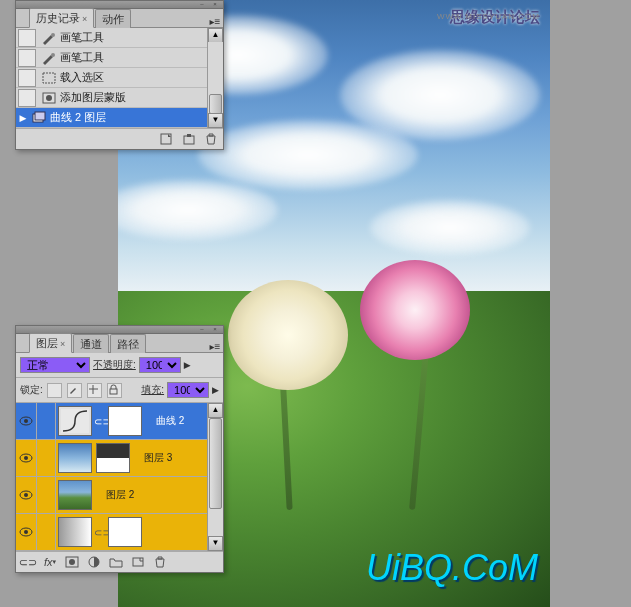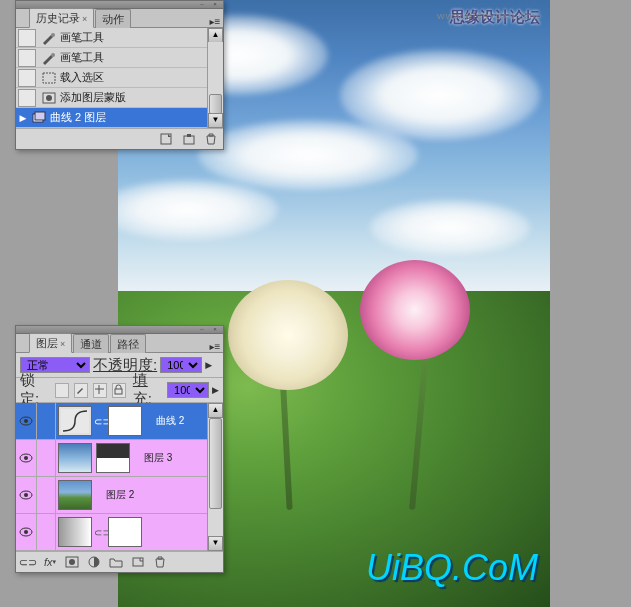--- a/index.html
+++ b/index.html
@@ -46,26 +46,26 @@
 .panel-scroll{position:absolute;right:0;top:43px;bottom:3px;width:15px;background:#cfcfcf;border-left:1px solid #999}
 .sc-btn{height:13px;background:linear-gradient(#e8e8e8,#c0c0c0);border:1px solid #888;font-size:8px;text-align:center;line-height:11px;cursor:pointer}
 .sc-track{position:absolute;top:14px;bottom:14px;left:0;right:0;background:#d8d8d8}
 .sc-thumb{position:absolute;left:1px;right:1px;background:linear-gradient(90deg,#e0e0e0,#b8b8b8);border:1px solid #888;border-radius:2px;cursor:pointer}
 .hist-thumb{bottom:0;height:18px}
 
 .opts{padding:3px 4px;border-bottom:1px solid #aaa;display:flex;align-items:center;gap:3px;font-size:11px;color:#333;height:18px}
 .select{border:1px solid #888;background:#8b5cf6;height:16px;font-size:11px;padding:0 2px}
 .blend{width:70px}
 .pct{width:42px}
-.lbl{font-size:15px;color:#333}
+.lbl{font-size:10px;color:#333}
 .link-u{text-decoration:underline;cursor:pointer}
 .tiny-ic{width:13px;height:13px;border:1px solid #aaa;background:#e5e5e5;display:inline-block;margin:0 1px}
 
 .layer-list{}
-.lrow{display:flex;align-items:center;height:36px;border-bottom:1px solid #aaa;background:#f0abfc}
+.lrow{display:flex;align-items:center;height:36px;border-bottom:1px solid #aaa;background:#eab308}
 .lrow.sel{background:#3875d7;color:#fff}
 .lrow.sel .lname{color:#fff}
 .eye{width:20px;height:36px;border-right:1px solid #aaa;display:flex;align-items:center;justify-content:center;cursor:pointer;flex-shrink:0}
 .eye svg{width:14px;height:10px}
 .lthumb{width:32px;height:28px;border:1px solid #666;margin:0 2px;background:#888;flex-shrink:0}
 .lmask{width:32px;height:28px;border:1px solid #666;margin:0 2px;background:#fff;flex-shrink:0}
 .lname{font-size:10px;color:#222;margin-left:12px;flex:1}
 .link-ic{width:12px;font-size:10px;color:#fff;text-align:center}
 
 .th-sky{background:linear-gradient(180deg,#4a7db8 0%,#89b5dd 50%,#d5e8f2 100%)}

